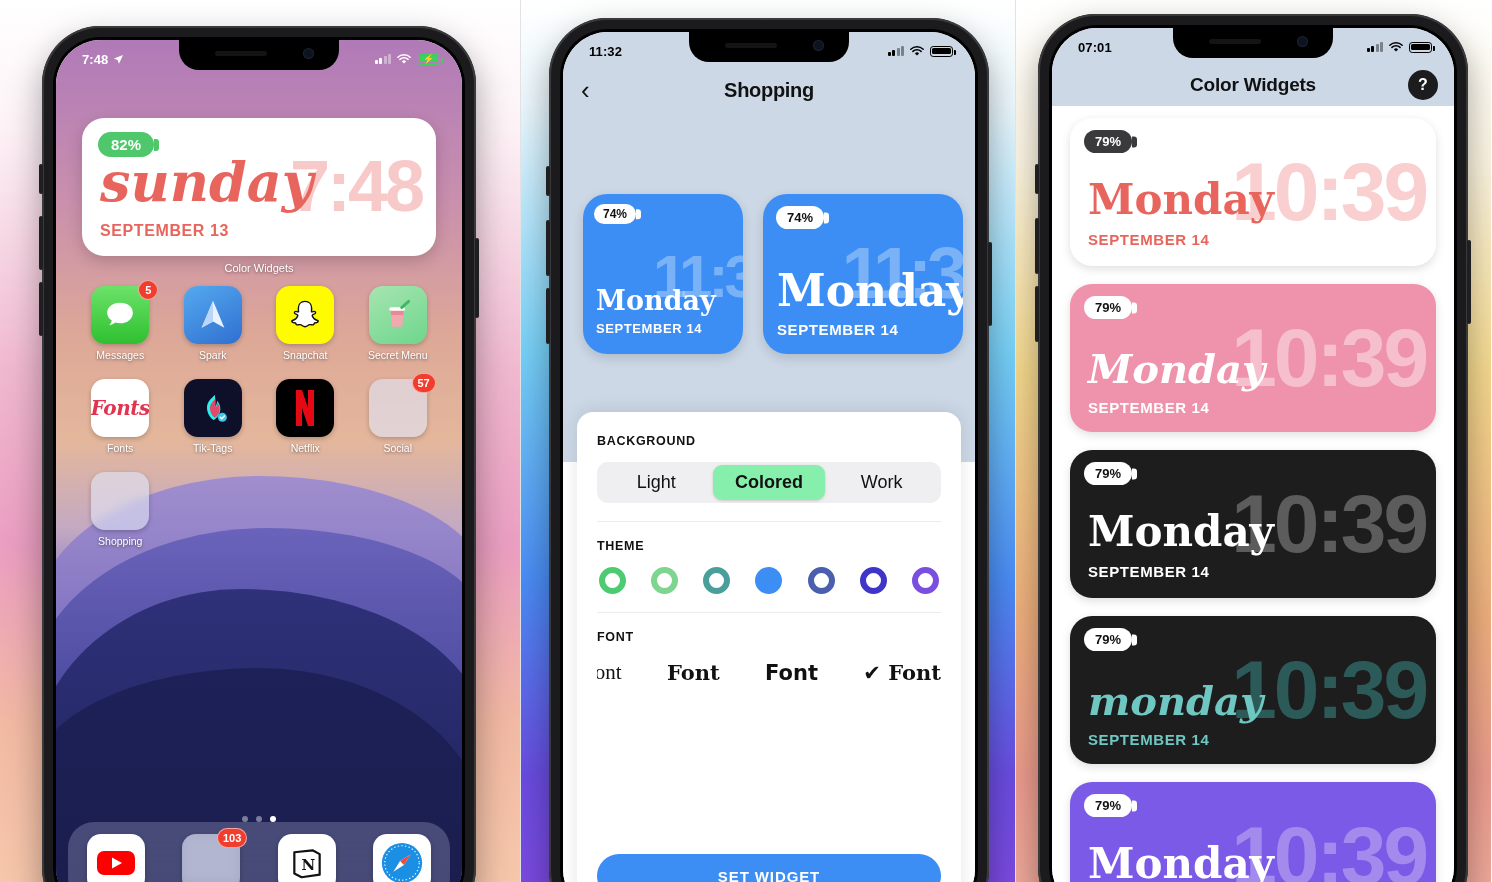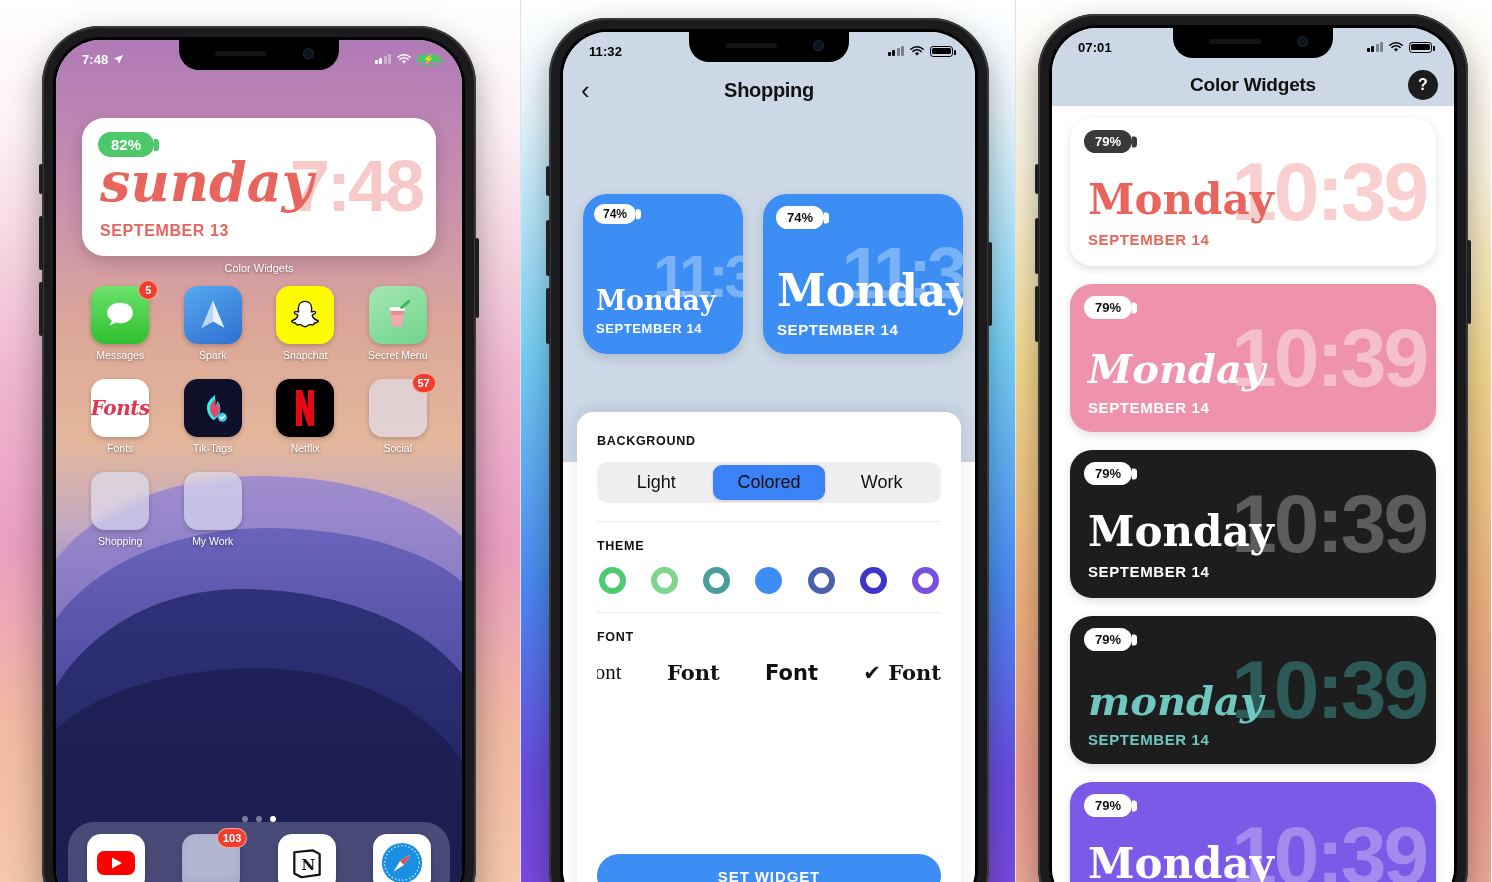--- a/index.html
+++ b/index.html
@@ -134,21 +134,21 @@
 
   .sheet { position:absolute; left:0; right:0; bottom:0; top:430px; background:#fff;
     border-radius:0; }
   .card { position:absolute; left:14px; right:14px; top:-50px; bottom:0; background:#fff;
     border-radius:16px; box-shadow:0 -2px 18px rgba(0,0,0,.10); padding:22px 20px 0; }
   .sec-h { font-size:12.5px; font-weight:bold; letter-spacing:.7px; color:#111; }
   .seg { margin-top:14px; background:#efeff2; border-radius:11px; padding:3px;
     display:flex; }
   .seg div { flex:1; text-align:center; padding:7px 0; font-size:18px; color:#111;
     border-radius:9px; }
-  .seg div.on { background:#3b82f6; font-weight:normal; box-shadow:0 1px 3px rgba(0,0,0,.16); }
+  .seg div.on { background:#86efac; font-weight:bold; box-shadow:0 1px 3px rgba(0,0,0,.16); }
   .hr { height:1px; background:#ececec; margin:18px 0 0; }
   .swatches { display:flex; justify-content:space-between; margin-top:14px; padding:0 2px; }
   .sw { width:27px; height:27px; border-radius:50%; border-width:6px; border-style:solid; }
   .sw.fill { border:none; }
   .fonts { display:flex; align-items:center; justify-content:space-between;
     margin-top:16px; font-size:21px; color:#111; overflow:hidden; }
   .fopt { white-space:nowrap; }
   .setbtn { position:absolute; left:20px; right:20px; bottom:16px; height:44px;
     background:#3c8ef5; color:#fff; border-radius:22px; display:flex;
     align-items:center; justify-content:center; font-size:15px; font-weight:bold;
@@ -327,34 +327,20 @@
                 <i style="background:#f15a29"></i>
                   <i style="background:#eef3ff"></i>
                   <i style="background:#f6d24a"></i>
                 <i></i>
                   <i></i>
                   <i></i>
               </div>
               <div class="app-name">Shopping</div>
             </div>
 
-            <div class="app">
-              <div class="app-ico folder">
-                <i style="background:#e84a5f"></i>
-                  <i style="background:#1f6f4a"></i>
-                  <i style="background:#f3c969"></i>
-                <i style="background:#1b1b1b"></i>
-                  <i style="background:#2a6fd6"></i>
-                  <i style="background:#e8528f"></i>
-                <i></i>
-                  <i></i>
-                  <i></i>
-              </div>
-              <div class="app-name">My Work</div>
-            </div>
           </div>
 
           <div class="dots">
             <i></i>
             <i></i>
             <i class="on"></i>
           </div>
 
           <div class="dock">
             <div class="app">

